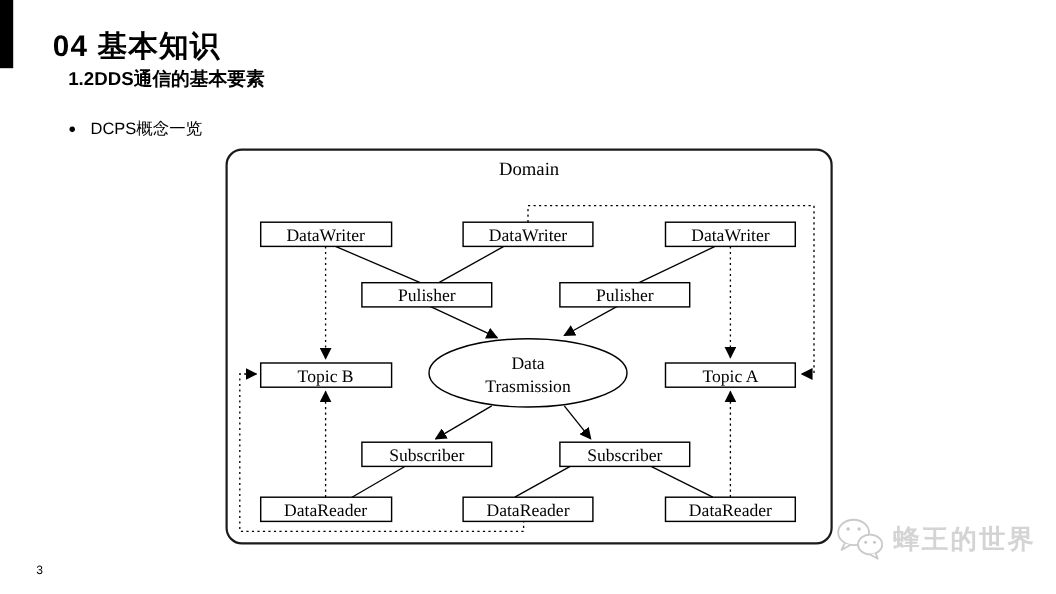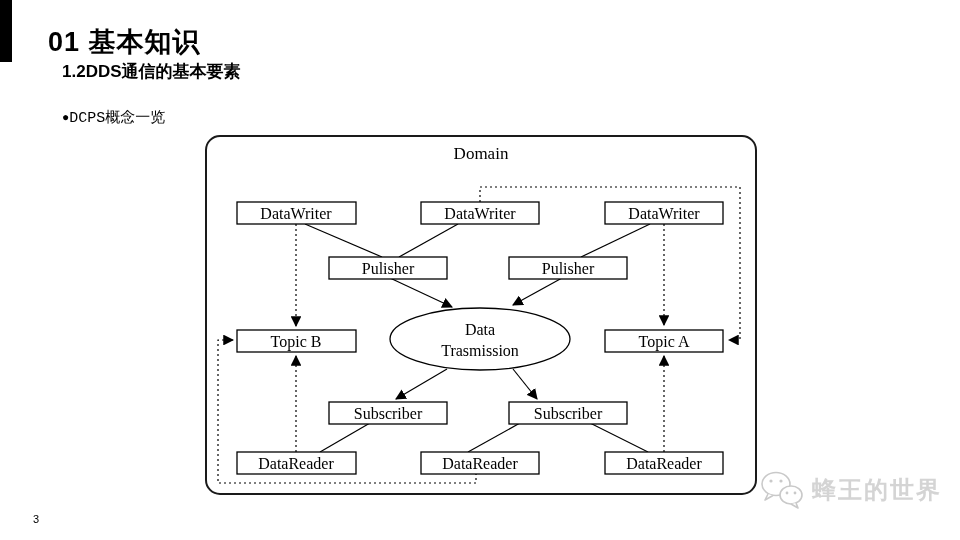--- a/index.html
+++ b/index.html
@@ -5,36 +5,36 @@
   html,body{margin:0;padding:0;}
   body{
     width:960px;height:540px;position:relative;background:#ffffff;overflow:hidden;
     font-family:"Liberation Sans",sans-serif;color:#000;
   }
   .accent-bar{position:absolute;left:0;top:0;width:12px;height:62px;background:#000;}
   .page-title{position:absolute;left:48px;top:24px;font-size:27px;font-weight:bold;letter-spacing:1px;}
   .sub-title{position:absolute;left:62px;top:60px;font-size:17px;font-weight:bold;}
   .bullet-row{position:absolute;left:62px;top:108px;display:flex;align-items:center;}
   .bullet-dot{font-size:12px;line-height:17px;}
-  .bullet-text{font-size:15px;font-family:Liberation Mono, monospace;}
+  .bullet-text{margin-left:13px;font-size:15px;}
   .page-number{position:absolute;left:33px;top:513px;font-size:11px;}
   .diagram-svg{position:absolute;left:0;top:0;}
   .node-label{font-family:"Liberation Serif","DejaVu Serif",serif;font-size:16px;fill:#000;}
   .domain-label{font-family:"Liberation Serif","DejaVu Serif",serif;font-size:17px;fill:#000;}
   .watermark{position:absolute;left:758px;top:470px;display:flex;align-items:center;text-align:center;}
   .watermark-text{
     margin-left:6px;font-size:24px;font-weight:bold;letter-spacing:2px;color:#d4d4d4;
     text-shadow:1px 1px 0 #ffffff;
   }
 </style>
 </head>
 <body>
 
 <div class="accent-bar"></div>
-<div class="page-title">01 基本知识</div>
+<div class="page-title">04 基本知识</div>
 <div class="sub-title">1.2DDS通信的基本要素</div>
 <div class="bullet-row">
   <span class="bullet-dot">●</span>
   <span class="bullet-text">DCPS概念一览</span>
 </div>
 
 <svg class="diagram-svg" width="960" height="540" viewBox="0 0 960 540">
   <defs>
     <marker id="arr" viewBox="0 0 10 10" refX="9" refY="5" markerWidth="9" markerHeight="9" orient="auto-start-reverse">
       <path d="M0,0 L10,5 L0,10 z" fill="#000"></path>

